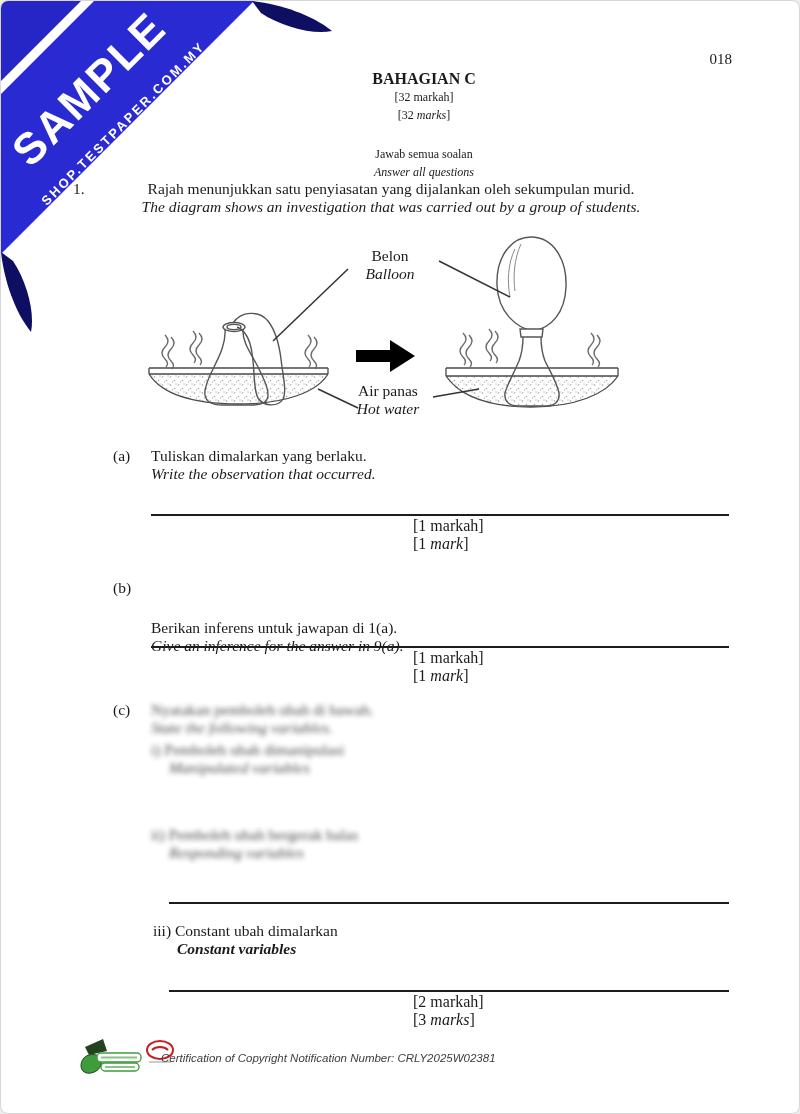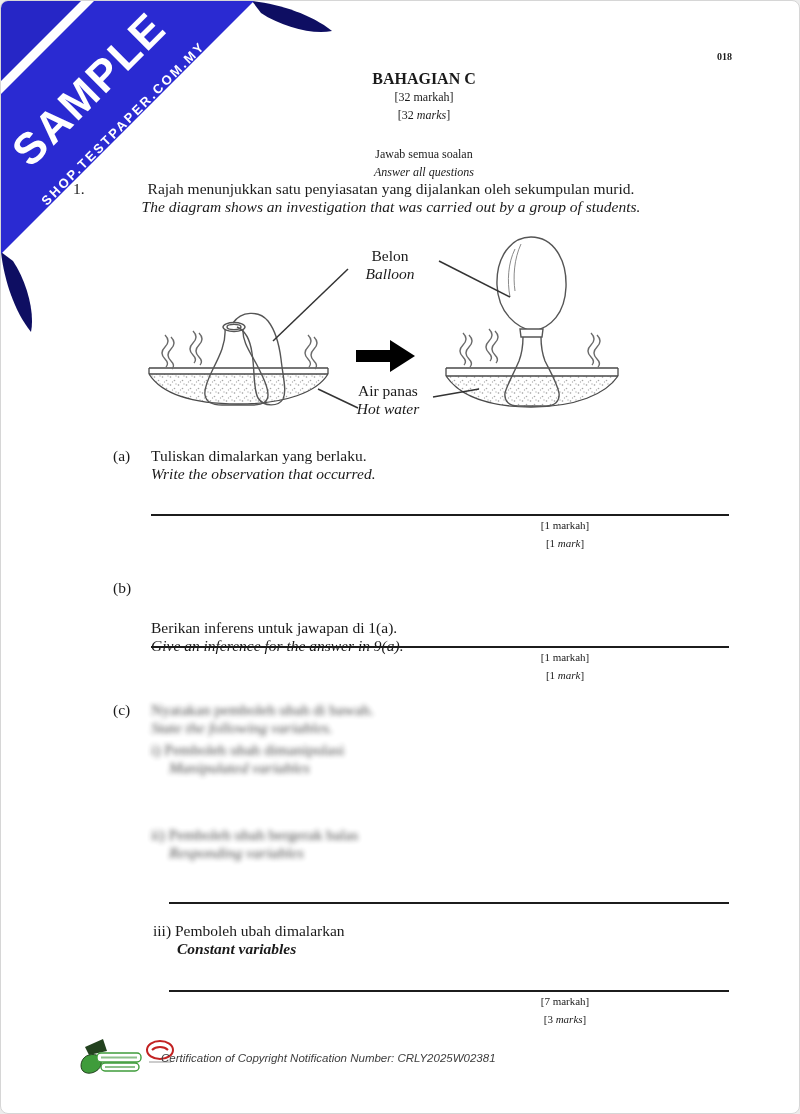--- a/index.html
+++ b/index.html
@@ -14,39 +14,39 @@
   .it { font-style:italic; }
   .t15 { font-size:15.5px; line-height:17.5px; }
 
   
   .header-block { top:68px; left:0; width:100%; text-align:center;padding-left:24px; }
   .header-block .title { font-size:16px; font-weight:bold; line-height:19px; }
   .header-block .hline { font-size:12px; line-height:18px; }
   .header-block .gap { margin-top:21px; }
 
   .page-number { top:50px; left:600px; width:131px; text-align:right;
-                 font-size:10px; font-weight:bold; }
+                 font-size:15px; font-weight:normal; }
 
   
   .q-num   { top:179px; left:72px; font-size:15.5px; }
   .q-text  { top:179px; left:110px; width:560px;text-align:center; }
 
   .part-label-a { top:446px; left:112px; }
   .part-text-a  { top:446px; left:150px; width:560px; }
   .part-label-b { top:578px; left:112px; }
   .part-text-b  { top:578px; left:150px; width:560px;margin-top:40px; }
   .part-label-c { top:700px; left:112px; }
 
   .ans-line { border-top:2px solid #1c1c1c; height:0; }
   .line-a   { top:513px; left:150px; width:578px; }
   .line-b   { top:645px; left:150px; width:578px; }
   .line-c2  { top:901px; left:168px; width:560px; }
   .line-c3  { top:989px; left:168px; width:560px; }
 
-  .marks { left:400px; width:328px; text-align:center; font-size:11px; line-height:17.5px; }
+  .marks { left:412px; width:328px; text-align:left; font-size:16px; line-height:17.5px; }
   .marks-a { top:516px; }
   .marks-b { top:648px; }
   .marks-c { top:992px; }
 
   .blurred { filter:blur(2.4px); color:#3c3c3c; opacity:.92; }
   .c-block1 { top:700px; left:150px; width:420px; }
   .c-block2 { top:825px; left:150px; width:420px; }
   .c-indent { padding-left:18px; }
   .c-gap { margin-top:5px; }
   .c-iii { top:921px; left:152px; width:420px; }
@@ -194,26 +194,26 @@
     <div class="it">State the following variables.</div>
     <div class="c-gap">i) Pemboleh ubah dimanipulasi</div>
     <div class="it c-indent">Manipulated variables</div>
   </div>
   <div class="abs c-block2 t15 blurred">
     <div>ii) Pemboleh ubah bergerak balas</div>
     <div class="it c-indent">Responding variables</div>
   </div>
   <div class="abs ans-line line-c2"></div>
   <div class="abs c-iii t15">
-    <div>iii) Pemboleh ubah dimalarkan</div>
+    <div>iii) Constant ubah dimalarkan</div>
     <div class="it sub">Constant variables</div>
   </div>
   <div class="abs ans-line line-c3"></div>
   <div class="abs marks marks-c">
-    <div>[7 markah]</div>
+    <div>[2 markah]</div>
     <div><span>[3 </span><span class="it">marks</span><span>]</span></div>
   </div>
 
   <svg class="abs footer-logos" width="100" height="42" viewBox="0 0 100 42">
     <g>
       <polygon points="8,10 26,2 30,14 12,18" fill="#23421f"></polygon>
       <path d="M6,34 C2,30 4,20 12,18 C20,16 26,20 24,28 C22,35 11,39 6,34 Z" fill="#3f9c3b" stroke="#23421f" stroke-width="1"></path>
       <rect x="20" y="16" width="44" height="9" rx="4" fill="#ffffff" stroke="#3f9c3b" stroke-width="1.4"></rect>
       <rect x="24" y="26" width="38" height="8" rx="4" fill="#ffffff" stroke="#3f9c3b" stroke-width="1.4"></rect>
       <line x1="24" y1="20.5" x2="60" y2="20.5" stroke="#8cc08a" stroke-width="2"></line>

